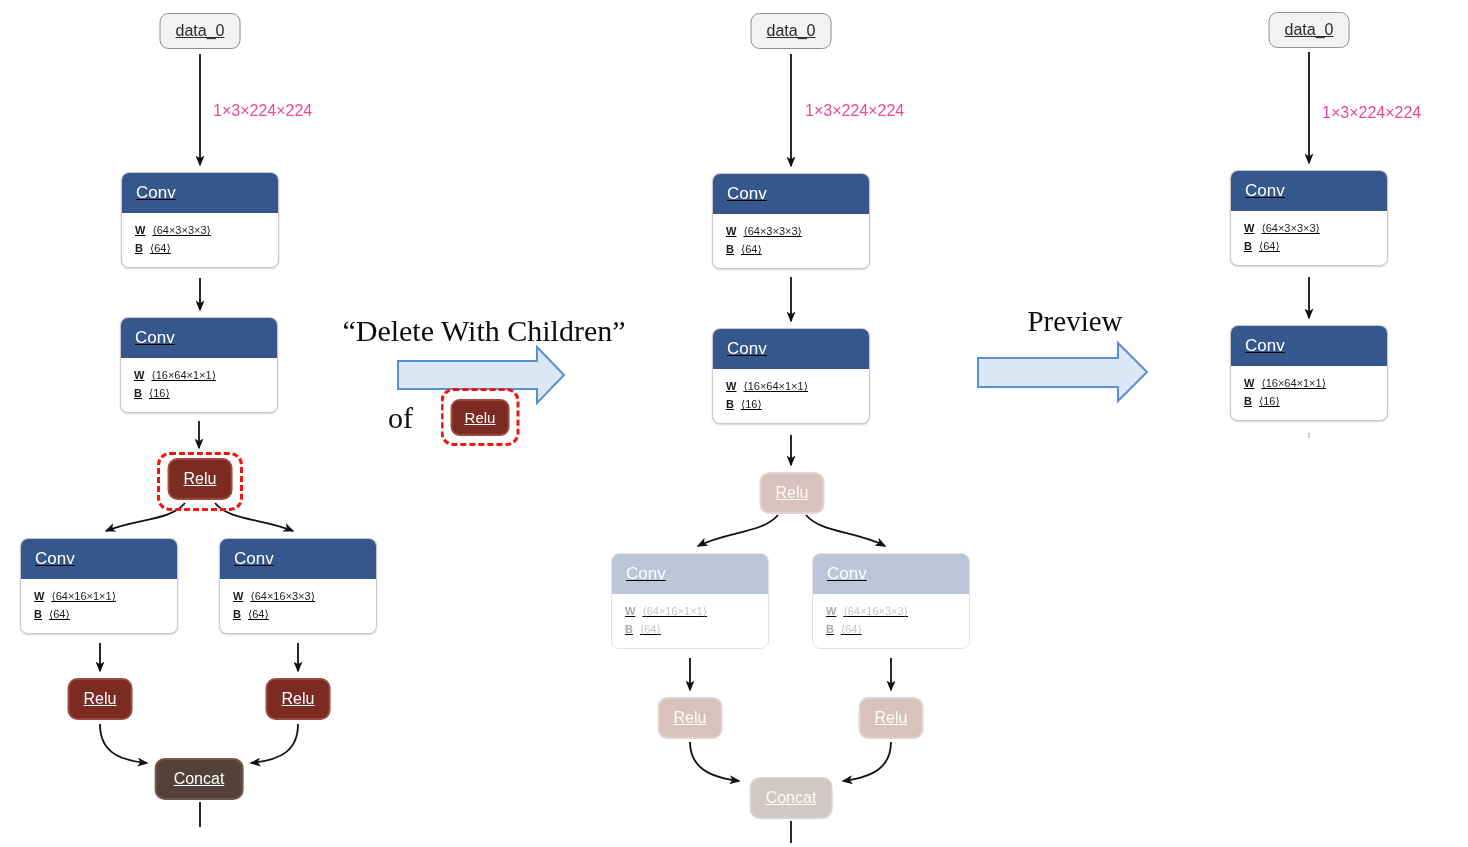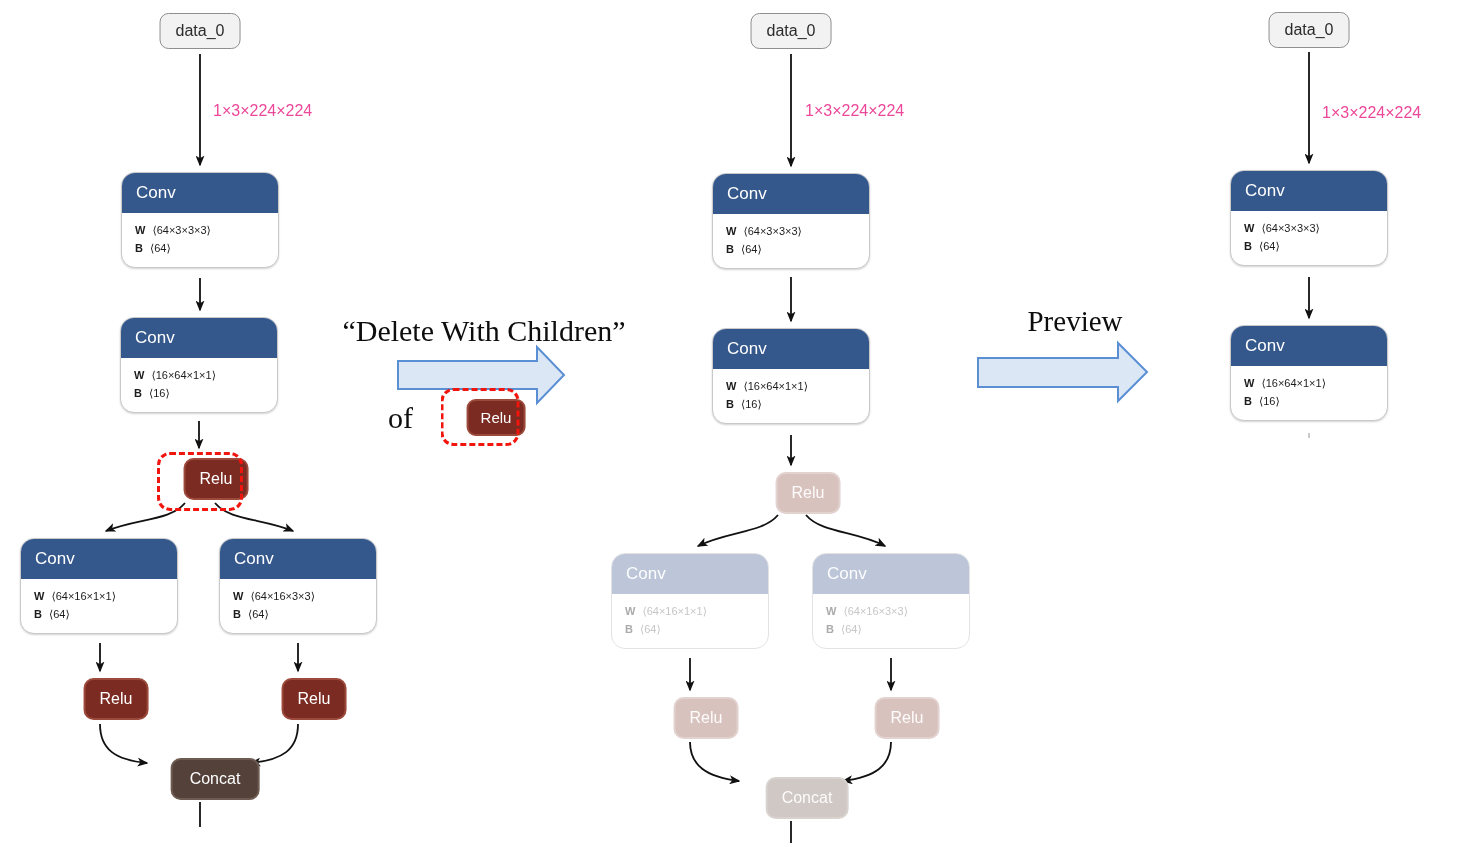--- a/index.html
+++ b/index.html
@@ -1,36 +1,36 @@
 <!DOCTYPE html>
 <html><head>
 <meta charset="utf-8">
 <style>
   html,body{margin:0;padding:0;background:#ffffff;}
   #canvas{position:relative;width:1468px;height:847px;background:#ffffff;overflow:hidden;
           font-family:"Liberation Sans", sans-serif;}
   #edges{position:absolute;left:0;top:0;width:1468px;height:847px;z-index:0;}
 
-  .node{position:absolute;transform:translateX(-50%);box-sizing:border-box;z-index:2;}
+  .node{position:absolute;transform:translateX(-50%);box-sizing:border-box;z-index:2;text-decoration:underline;}
 
   
   .io{background:#f2f2f2;border:1px solid #8f8f8f;border-radius:9px;padding:8px 15px;
       font-size:16px;color:#2b2b2b;white-space:nowrap;}
 
   
-  .opnode{border-radius:14px;overflow:hidden;border:1px solid #c9c9c9;background:#fff;
+  .opnode{border-radius:8px;overflow:hidden;border:1px solid #c9c9c9;background:#fff;
           min-width:158px;box-shadow:0 1px 2px rgba(0,0,0,.18);}
   .opnode .hd{background:#35588c;color:#ffffff;font-size:17px;padding:10px 14px;}
   .opnode .bd{padding:8px 13px 10px 13px;font-size:11px;color:#1c1c1c;white-space:nowrap;}
   .opnode .bd .row{line-height:1.65;}
   .opnode .bd b{font-weight:bold;margin-right:7px;}
 
   
   .pill{border-radius:10px;color:#fff;font-size:16px;padding:10px 14px;text-align:center;
-        white-space:nowrap;margin-left:16px;}
+        white-space:nowrap;}
   .relu{background:#7b2b21;border:2px solid #9c4a3b;}
   .concat{background:#54413a;border:2px solid #6e5b52;padding:10px 17px;}
 
   
   .opnode.faded{border-color:#e3e3e3;box-shadow:none;}
   .opnode.faded .hd{background:#bcc6d8;color:#fdfdfd;}
   .opnode.faded .bd b{color:#ababab;}
   .opnode.faded .bd span{color:#c6c6c6;}
   .relu-faded{background:#d8c2be;border:2px solid #e2d3d0;color:#fdfbfb;}
   .concat-faded{background:#cfc8c4;border:2px solid #d9d3cf;color:#fdfbfb;}

